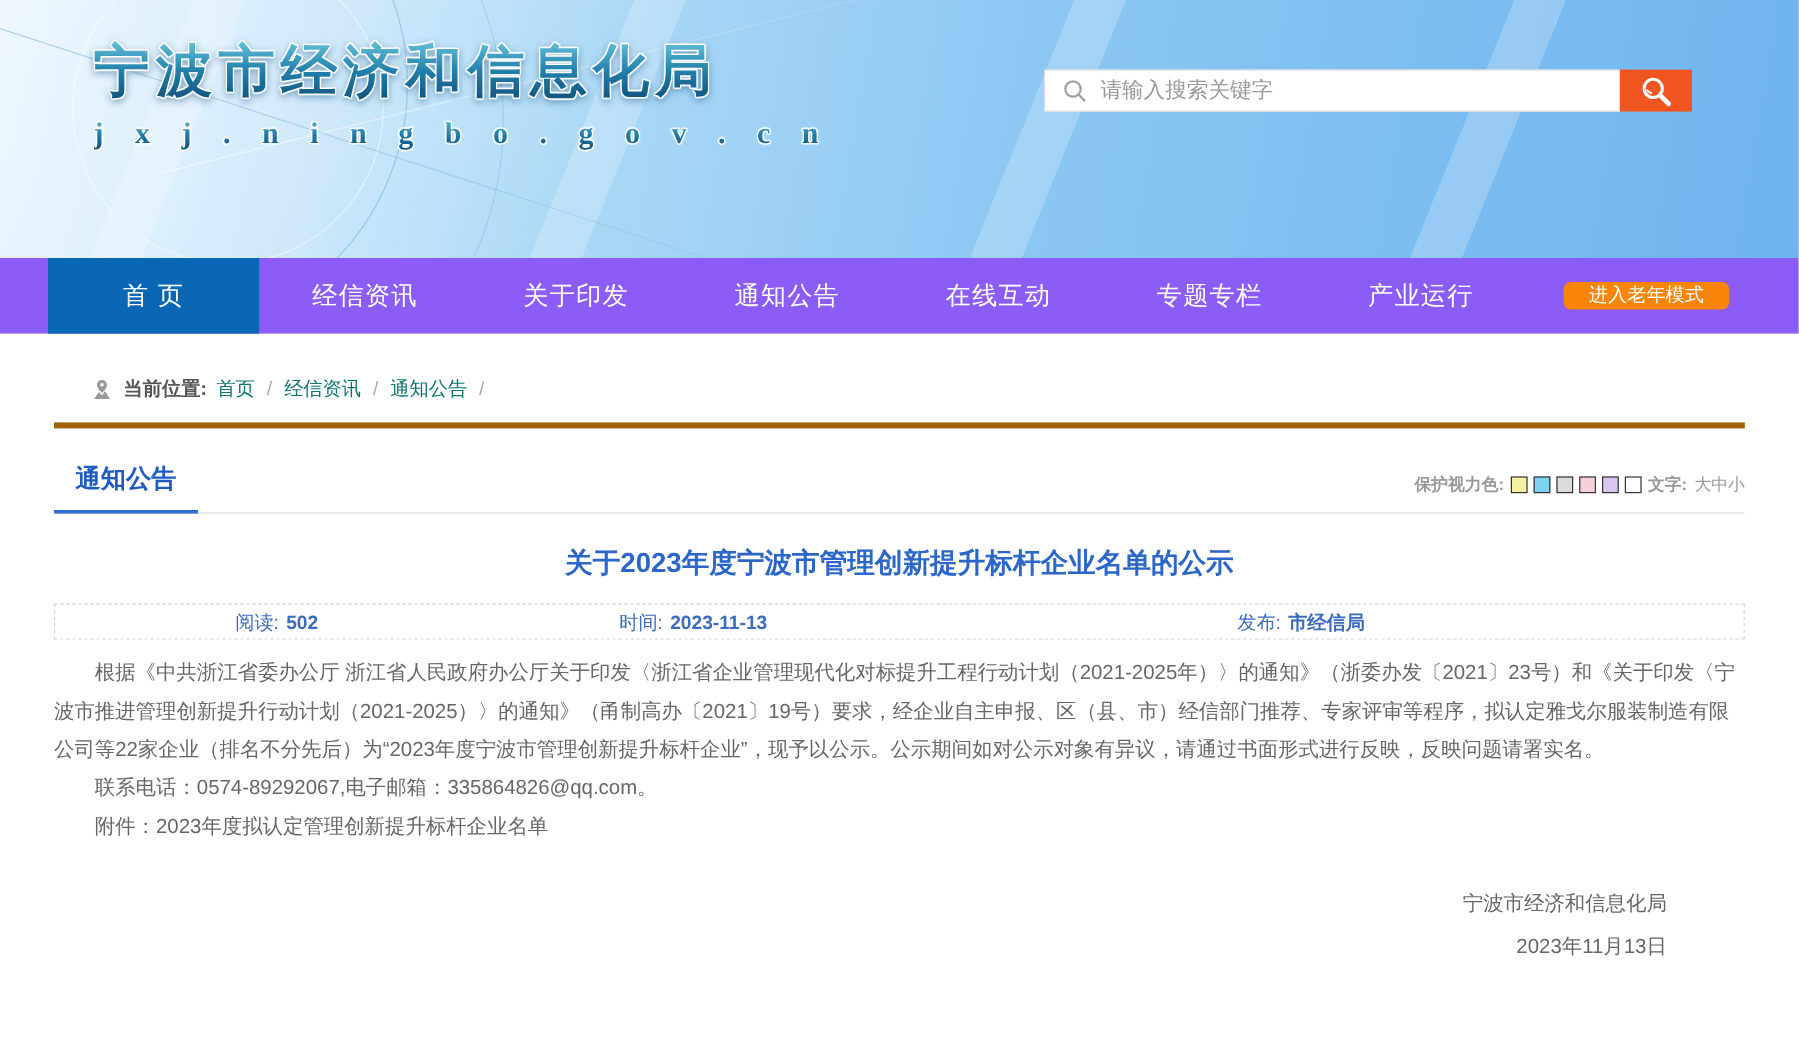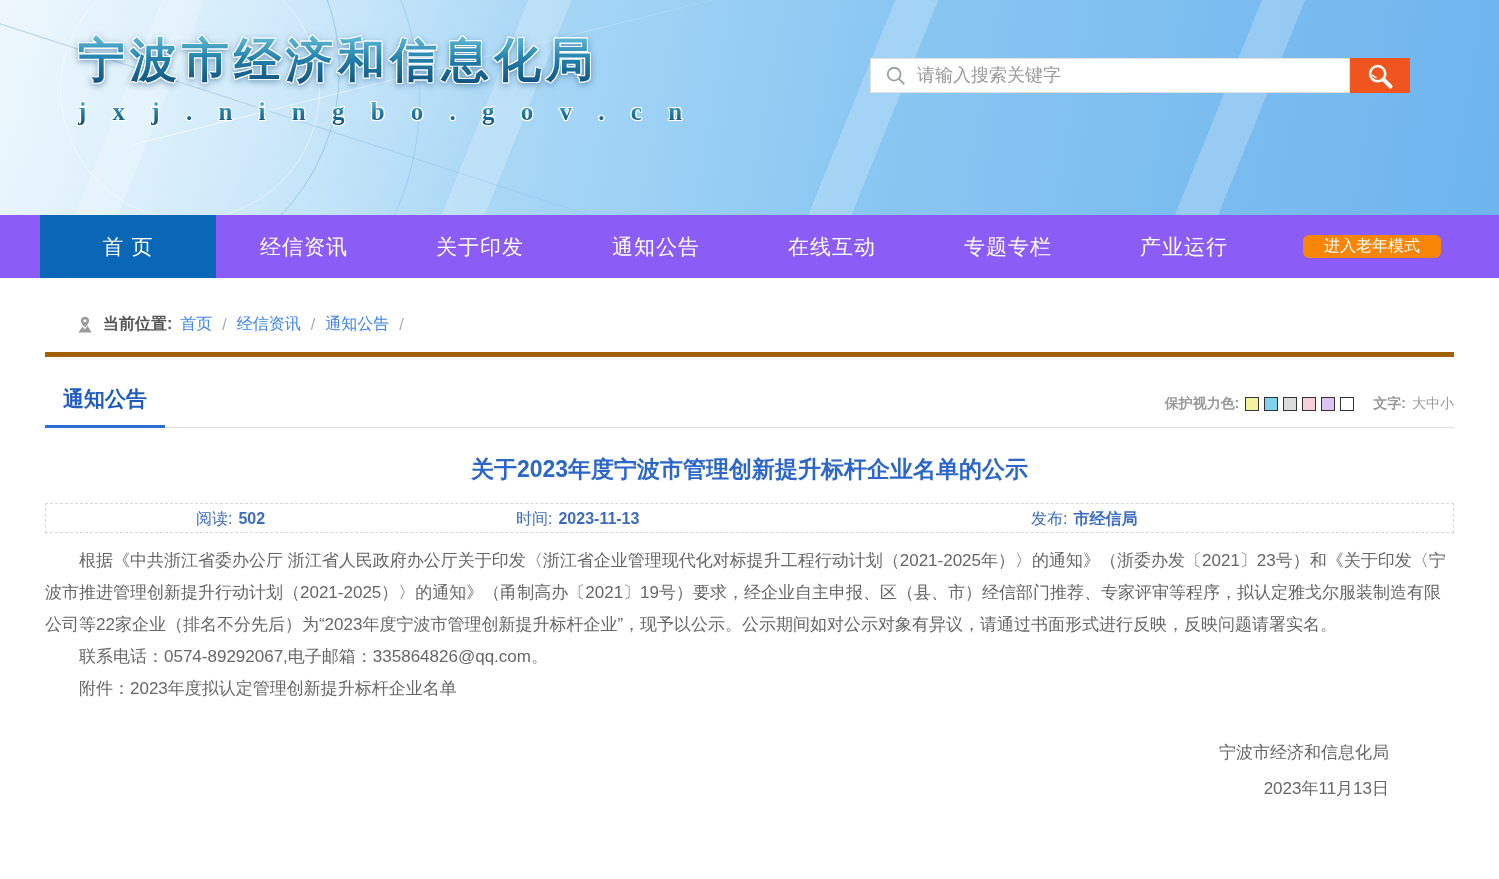--- a/index.html
+++ b/index.html
@@ -50,29 +50,29 @@
   .nav-item.active { background:#0a67b5; }
   .elderly-btn { margin:11px 58px 11px auto; align-self:center; background:#f88408; color:#fff; border:none;
     font-size:16px; padding:1px 21px; border-radius:6px; cursor:pointer; font-family:inherit; }
 
   
   .content { margin:0 45px; }
 
   .breadcrumb { display:flex; align-items:center; padding:36px 0 17px 30px; border-bottom:5px solid #a16207; font-size:16px; color:#8a8a8a; }
   .breadcrumb .bc-icon { margin-right:8px; display:inline-flex; }
   .breadcrumb .bc-label { color:#555; font-weight:bold; margin-right:8px; }
-  .breadcrumb a { color:#3b82f6; text-decoration:none; cursor:pointer; }
+  .breadcrumb a { color:#0f766e; text-decoration:none; cursor:pointer; }
   .breadcrumb .sep { margin:0 10px; color:#aaa; }
 
   .section-bar { display:flex; align-items:flex-end; justify-content:space-between; margin-top:18px; border-bottom:1px solid #ddd; }
   .section-title { font-size:21px; font-weight:bold; color:#1f5cc0; padding:10px 18px 12px 18px; border-bottom:3px solid #2e6dd2; margin-bottom:-1px; }
   .view-tools { display:flex; align-items:center; padding-bottom:14px; font-size:14px; color:#999; }
   .view-tools .tool-label { font-weight:bold; color:#999; margin-right:6px; }
   .swatch { display:inline-block; width:14px; height:14px; border:1px solid #333; margin-right:5px; cursor:pointer; vertical-align:middle; }
-  .font-sizes { margin-left:14px; }
+  .font-sizes { }
 
   .article-title { text-align:center; font-size:23px; font-weight:bold; color:#2b66c8; margin-top:26px; }
 
   .meta-row { position:relative; height:30px; margin-top:18px; border:1px dashed #d6d6d6; font-size:16px; color:#3c6cc0; }
   .meta-item { position:absolute; top:5px; white-space:nowrap; }
   .meta-item .v { margin-left:6px;font-weight:bold; }
   .meta-reads { left:150px; }
   .meta-time { left:470px; }
   .meta-pub { left:985px; }
 

